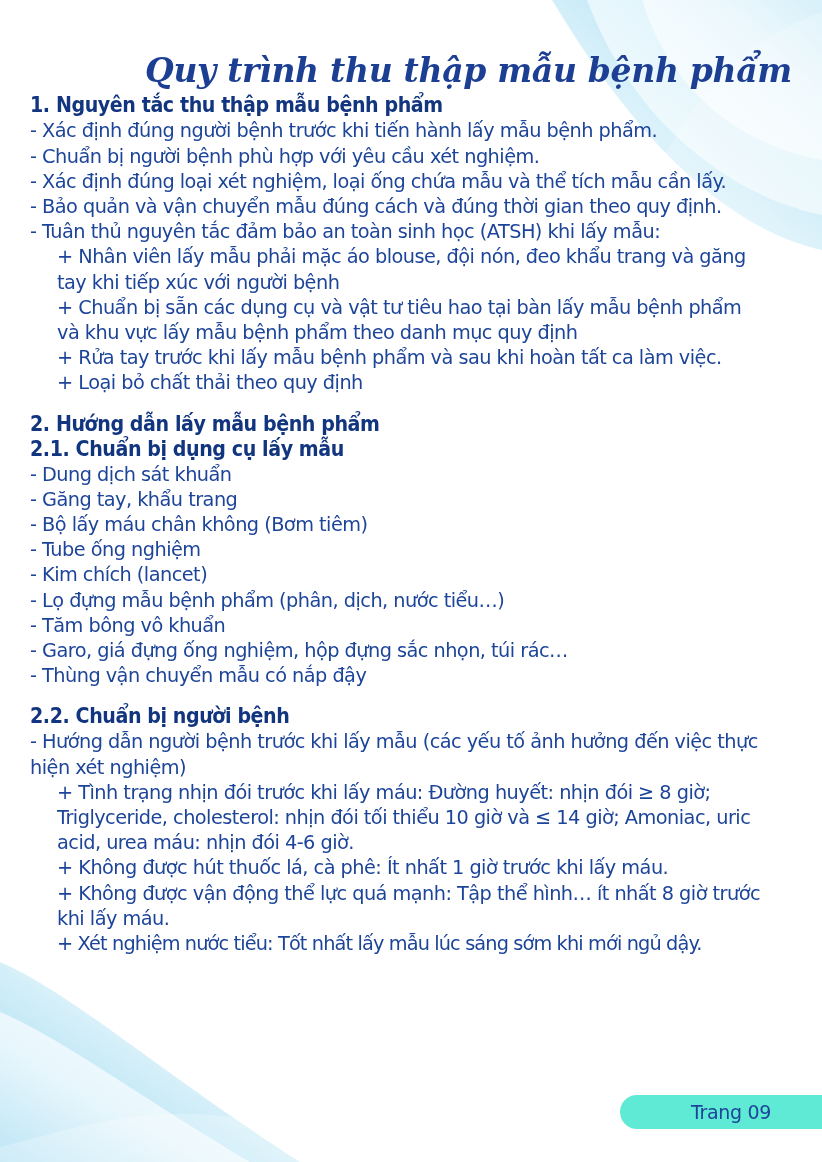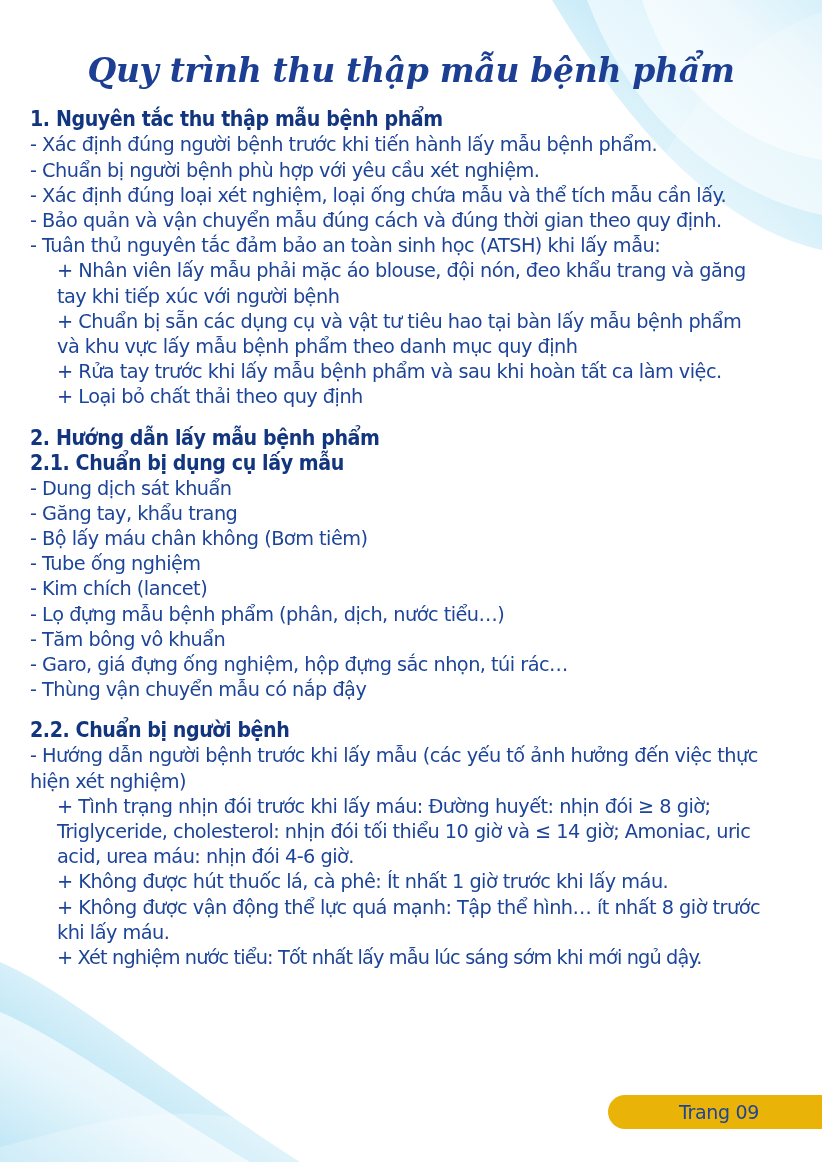--- a/index.html
+++ b/index.html
@@ -33,22 +33,22 @@
     padding: 0 30px;
   }
 
   .doc-title {
     font-family: "DejaVu Serif", "Liberation Serif", serif;
     font-style: italic;
     font-weight: bold;
     font-size: 33px;
     line-height: 1.1;
     color: #1c3f94;
-    text-align: center;
-    margin: 53px 0 18px 0;
+    text-align: right;
+    margin: 53px 0 4px 0;
     letter-spacing: -0.3px;
   }
 
   .h-sec {
     font-family: "DejaVu Sans", "Liberation Sans", sans-serif;
     font-weight: bold;
     font-size: 20.5px;
     line-height: 25px;
     color: #12357f;
     letter-spacing: -0.45px;
@@ -73,29 +73,29 @@
   p.line.plus-hang { padding-left: 28px; text-indent: 0; }
   p.line.tight { letter-spacing: -0.9px; }
   .gap-md { height: 16px; }
 
   
   .footer-pill {
     position: absolute;
     right: 0;
     bottom: 33px;
     z-index: 3;
-    background: #eab308;
+    background: #5eead4;
     border-top-left-radius: 20px;
     border-bottom-left-radius: 20px;
     height: 34px;
     min-width: 150px;
     display: flex;
     align-items: center;
     justify-content: center;
-    padding: 0 28px 0 36px;
+    padding: 0 16px 0 36px;
   }
   .footer-pill span {
     font-family: "DejaVu Sans", "Liberation Sans", sans-serif;
     font-size: 19px;
     color: #1c4499;
     letter-spacing: -0.3px;
   }
 </style>
 </head>
 <body>

